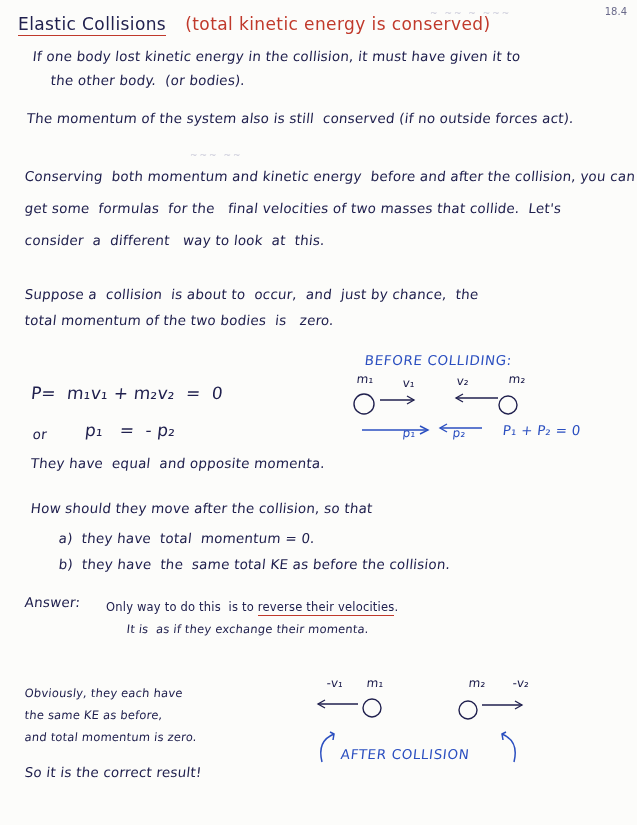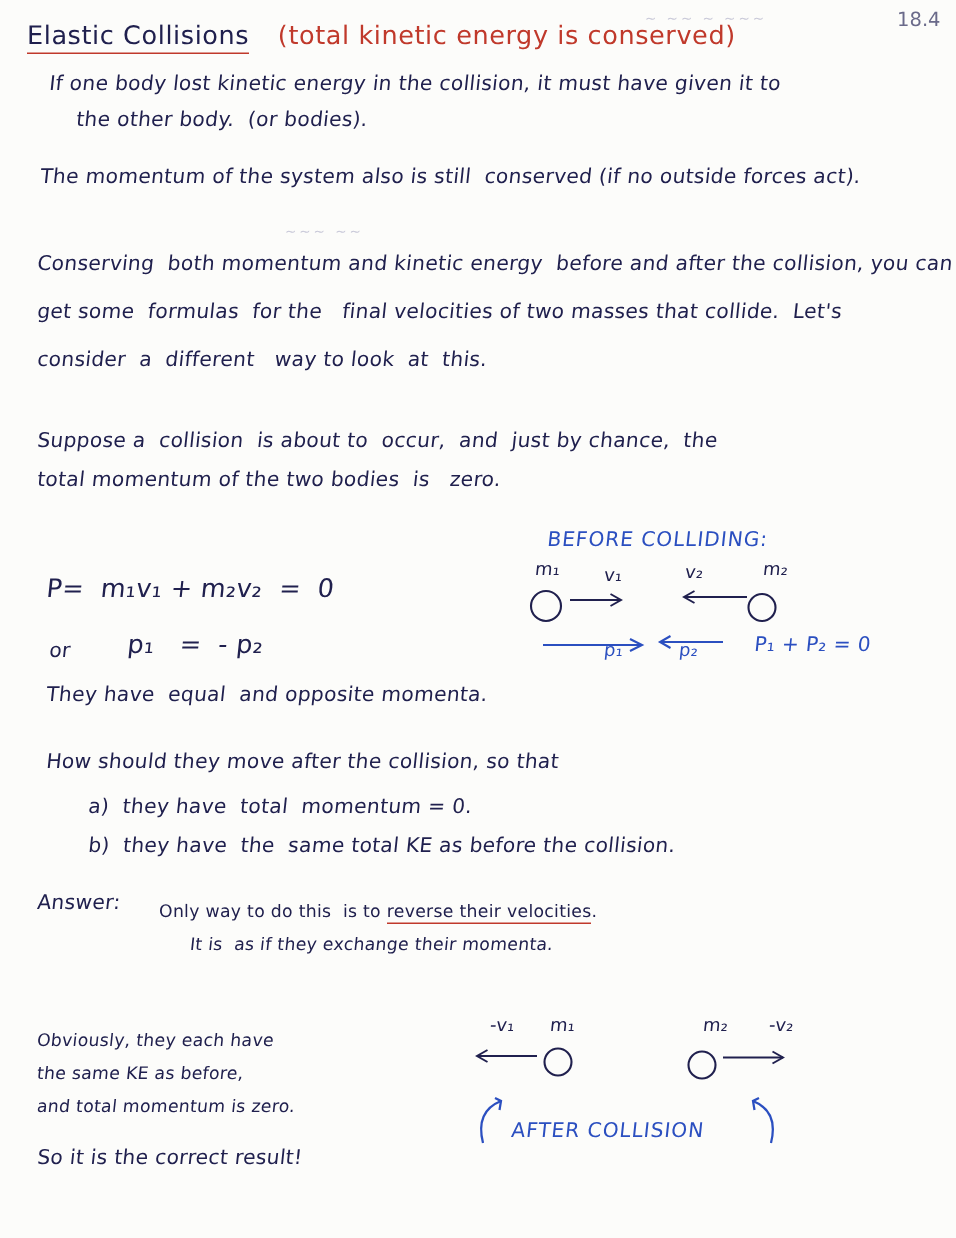--- a/index.html
+++ b/index.html
@@ -33,21 +33,21 @@
   }
   .u-red{
     border-bottom:1.6px solid #c0392b;
     padding-bottom:1px;
   }
   .body-line{font-size:13.5px;}
   .small{font-size:11.5px;}
   .eq{font-size:17px;}
   .lbl{font-size:12px;}
   .cap{font-size:13.5px;letter-spacing:.6px;}
-  .pagenum{font-size:13px;color:#6a6a8a;transform:none;}
+  .pagenum{font-size:10px;color:#6a6a8a;transform:none;}
   .faint{color:#c8c8d8;font-size:9px;transform:none;}
   svg{overflow:visible;}
 </style>
 </head>
 <body>
 
 <div class="page">
 
   <div class="abs pagenum" style="right:10px;top:6px;">18.4</div>
 

